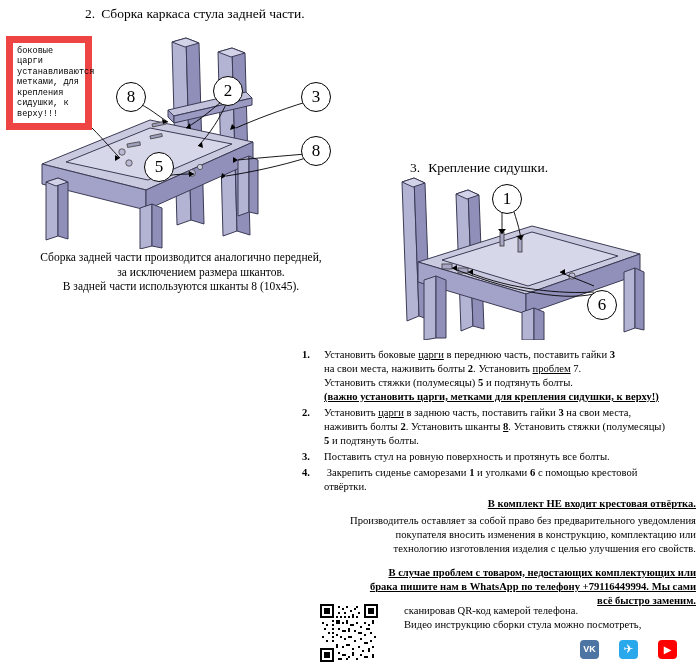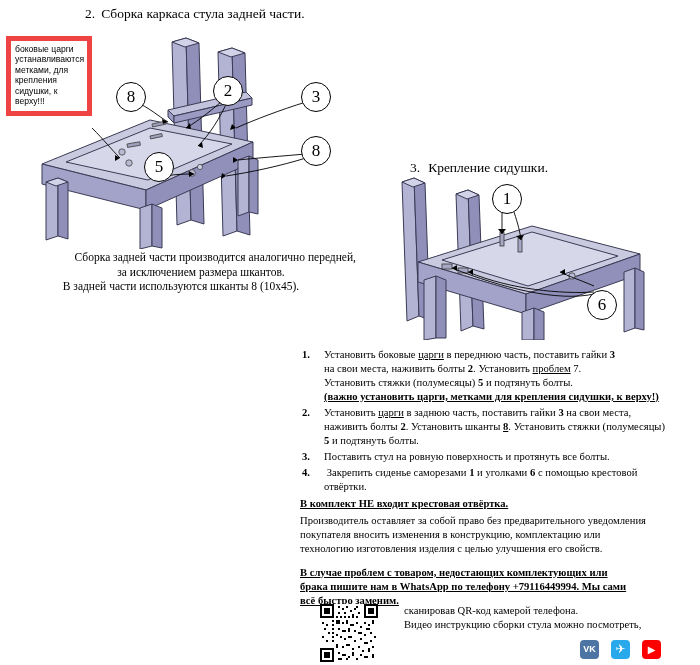--- a/index.html
+++ b/index.html
@@ -42,26 +42,26 @@
     width: 348px;
     height: 225px;
   }
   .fig2 svg, .fig3 svg { display: block; }
 
   .callout-box {
     position: absolute;
     left: 6px;
     top: 36px;
     width: 86px;
-    border: 5px solid #ef4444;
+    border: 7px solid #ef4444;
     background: #ffffff;
     font-size: 8.6px;
     line-height: 1.22;
     padding: 3px 4px 4px 4px;
-    font-family: Liberation Sans, sans-serif;
+    font-family: Liberation Mono, monospace;
     color: #000;
     box-sizing: border-box;
   }
 
   
   .circ {
     position: absolute;
     border: 1.6px solid #000;
     border-radius: 50%;
     background: #ffffff;
@@ -74,21 +74,21 @@
   
   .fig2-caption {
     position: absolute;
     left: 6px;
     top: 250px;
     width: 350px;
     font-size: 11.5px;
     line-height: 1.28;
     color: #000;
   }
-  .fig2-caption .l1 { text-align: right; }
+  .fig2-caption .l1 { text-align: center; }
   .fig2-caption .l2 { text-align: center; padding-left: 40px; }
   .fig2-caption .l3 { text-align: center; }
 
   
   .sec3-title {
     position: absolute;
     left: 410px;
     top: 160px;
     font-size: 13.5px;
     white-space: nowrap;
@@ -124,20 +124,21 @@
     position: absolute;
     left: 2px;
     top: 0;
     font-weight: bold;
   }
   .u { text-decoration: underline; }
   .b { font-weight: bold; }
   .bu { font-weight: bold; text-decoration: underline; }
   .note-block {
     margin-top: 3px;
+    text-align: right;
   }
   .note-block div { margin-bottom: 0px; }
 
   
   .qr {
     position: absolute;
     left: 320px;
     top: 604px;
     width: 58px;
     height: 58px;
@@ -149,21 +150,21 @@
     width: 290px;
     font-size: 10.6px;
     line-height: 1.35;
     color: #000;
   }
   .social {
     position: absolute;
     left: 580px;
     top: 640px;
     display: flex;
-    gap: 12px;
+    gap: 20px;
     align-items: center;
   }
   .social .ico {
     width: 19px; height: 19px;
     border-radius: 4px;
     display: inline-block;
   }
   .ico-vk { background: #4C75A3; color: #fff; font-size: 9px; font-family: "Liberation Sans", sans-serif; text-align:center; line-height: 19px; font-weight: bold;}
   .ico-tg { background: #29A9EB; color: #fff; text-align:center; line-height: 19px; font-size: 12px;}
   .ico-yt { background: #FF0000; color: #fff; text-align:center; line-height: 19px; font-size: 10px;}

